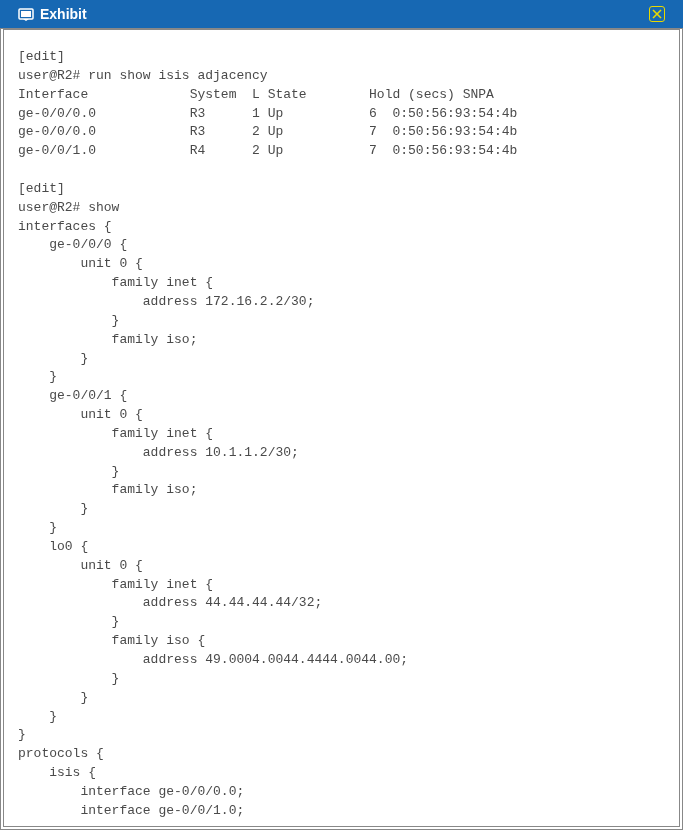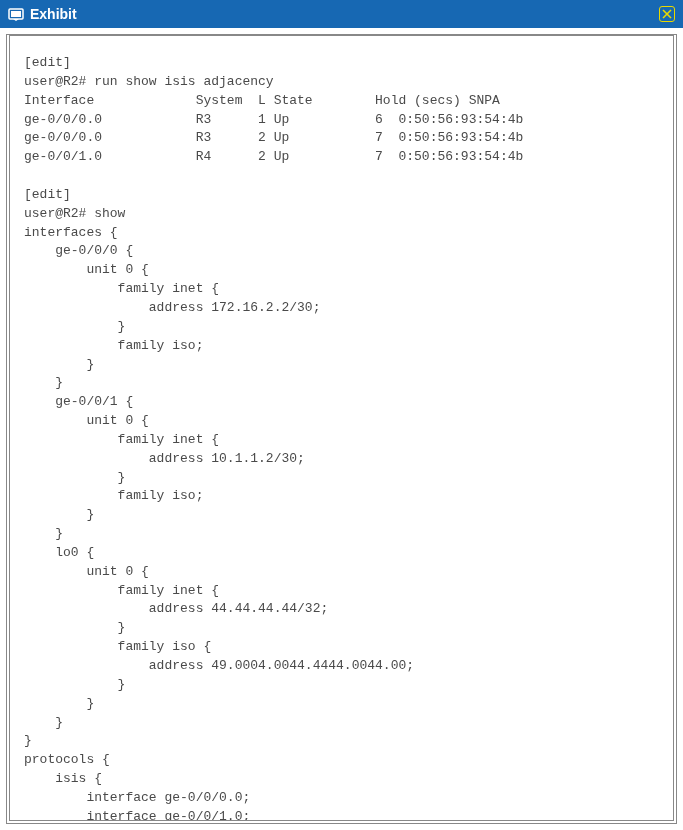--- a/index.html
+++ b/index.html
@@ -19,21 +19,21 @@
       background: #fff;
       display: flex;
       flex-direction: column;
     }
     .titlebar {
       background: #1768b3;
       color: #fff;
       height: 28px;
       display: flex;
       align-items: center;
-      padding: 0 8px;
+      padding: 0 18px;
       font-size: 14px;
       font-weight: bold;
     }
     .titlebar-icon {
       display: inline-flex;
       align-items: center;
       margin-right: 6px;
     }
     .titlebar-title {
       flex: 1;
@@ -50,21 +50,20 @@
       line-height: 1;
       cursor: pointer;
       border-radius: 3px;
       font-weight: bold;
     }
     .content {
       flex: 1;
       padding: 18px 14px;
       border: 4px double #888;
       border-top: 2px solid #888;
-      margin: 6px;
       overflow: hidden;
     }
     pre.terminal {
       font-family: "Courier New", Courier, monospace;
       font-size: 13px;
       line-height: 1.45;
       color: #4a4a4a;
       white-space: pre;
     }
   </style>

